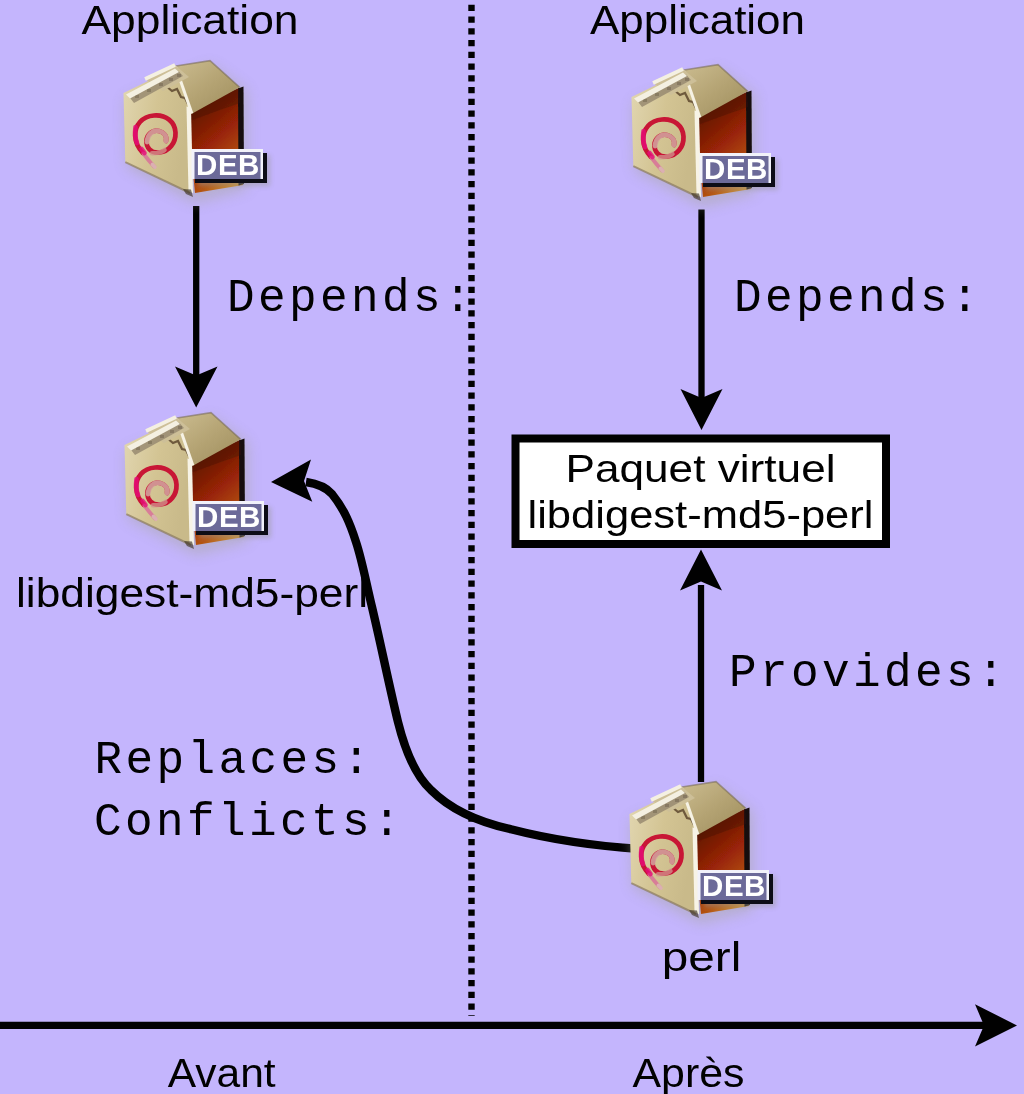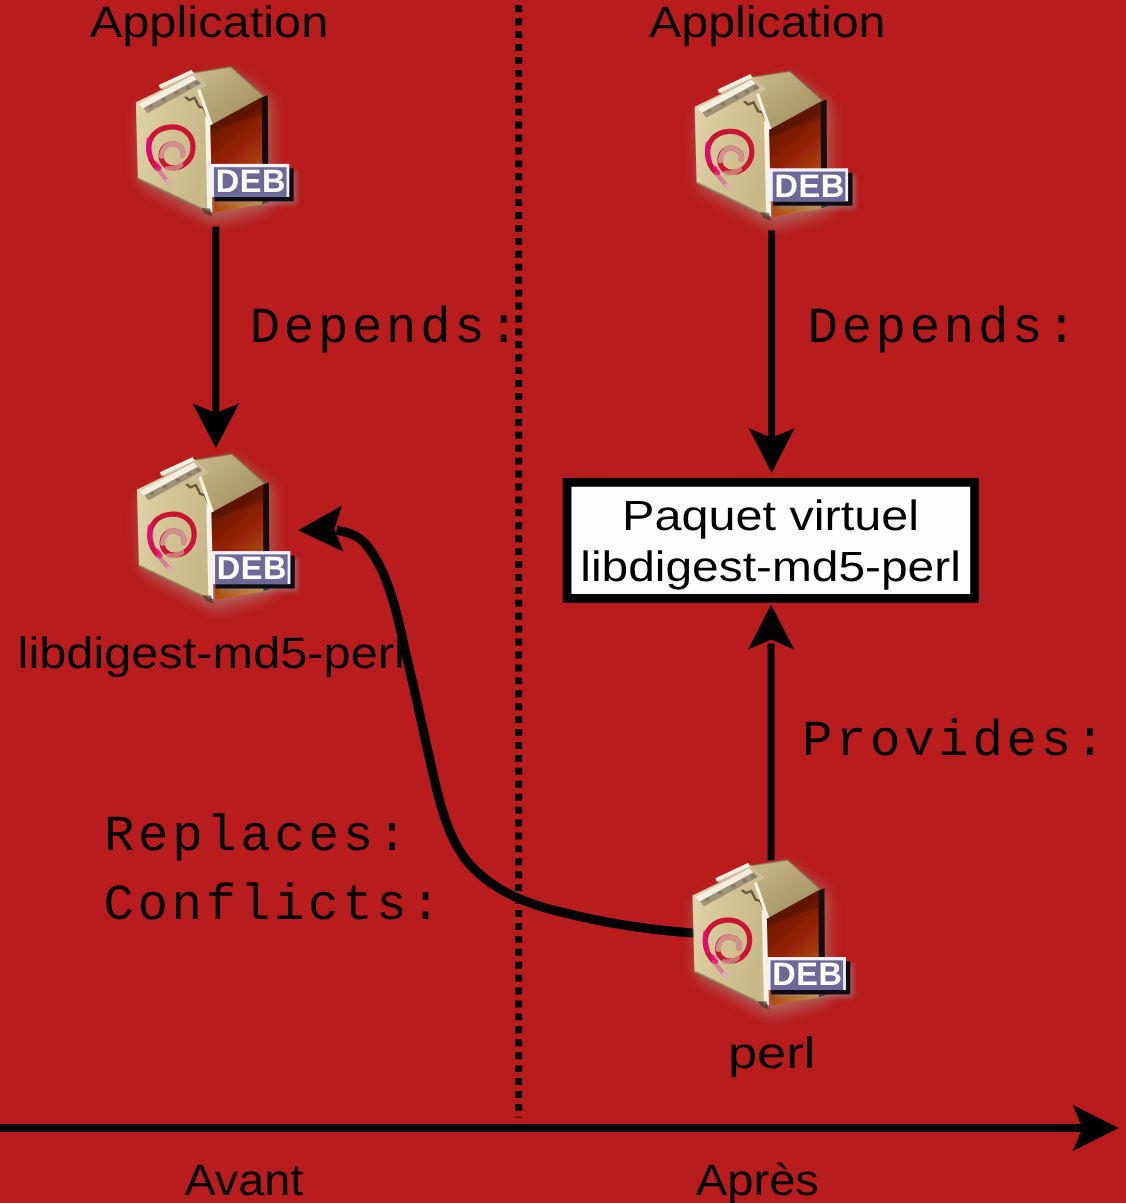--- a/index.html
+++ b/index.html
@@ -1,16 +1,16 @@
 <!DOCTYPE html>
 <html><head>
 <meta charset="utf-8">
 <style>
 html,body{margin:0;padding:0;background:#ffffff;}
-#canvas{position:relative;width:1024px;height:1094px;background:#b91c1c;overflow:hidden;text-align:center;}
+#canvas{position:relative;width:1024px;height:1094px;background:#c4b5fd;overflow:hidden;text-align:center;}
 svg{display:block;opacity:0.999;}
 </style>
 </head>
 <body>
 <div id="canvas">
 <svg width="1024" height="1094" viewBox="0 0 1024 1094">
 <defs>
 <filter id="b8" x="-40%" y="-40%" width="180%" height="180%">
           <feGaussianBlur stdDeviation="7"></feGaussianBlur>
         </filter>

